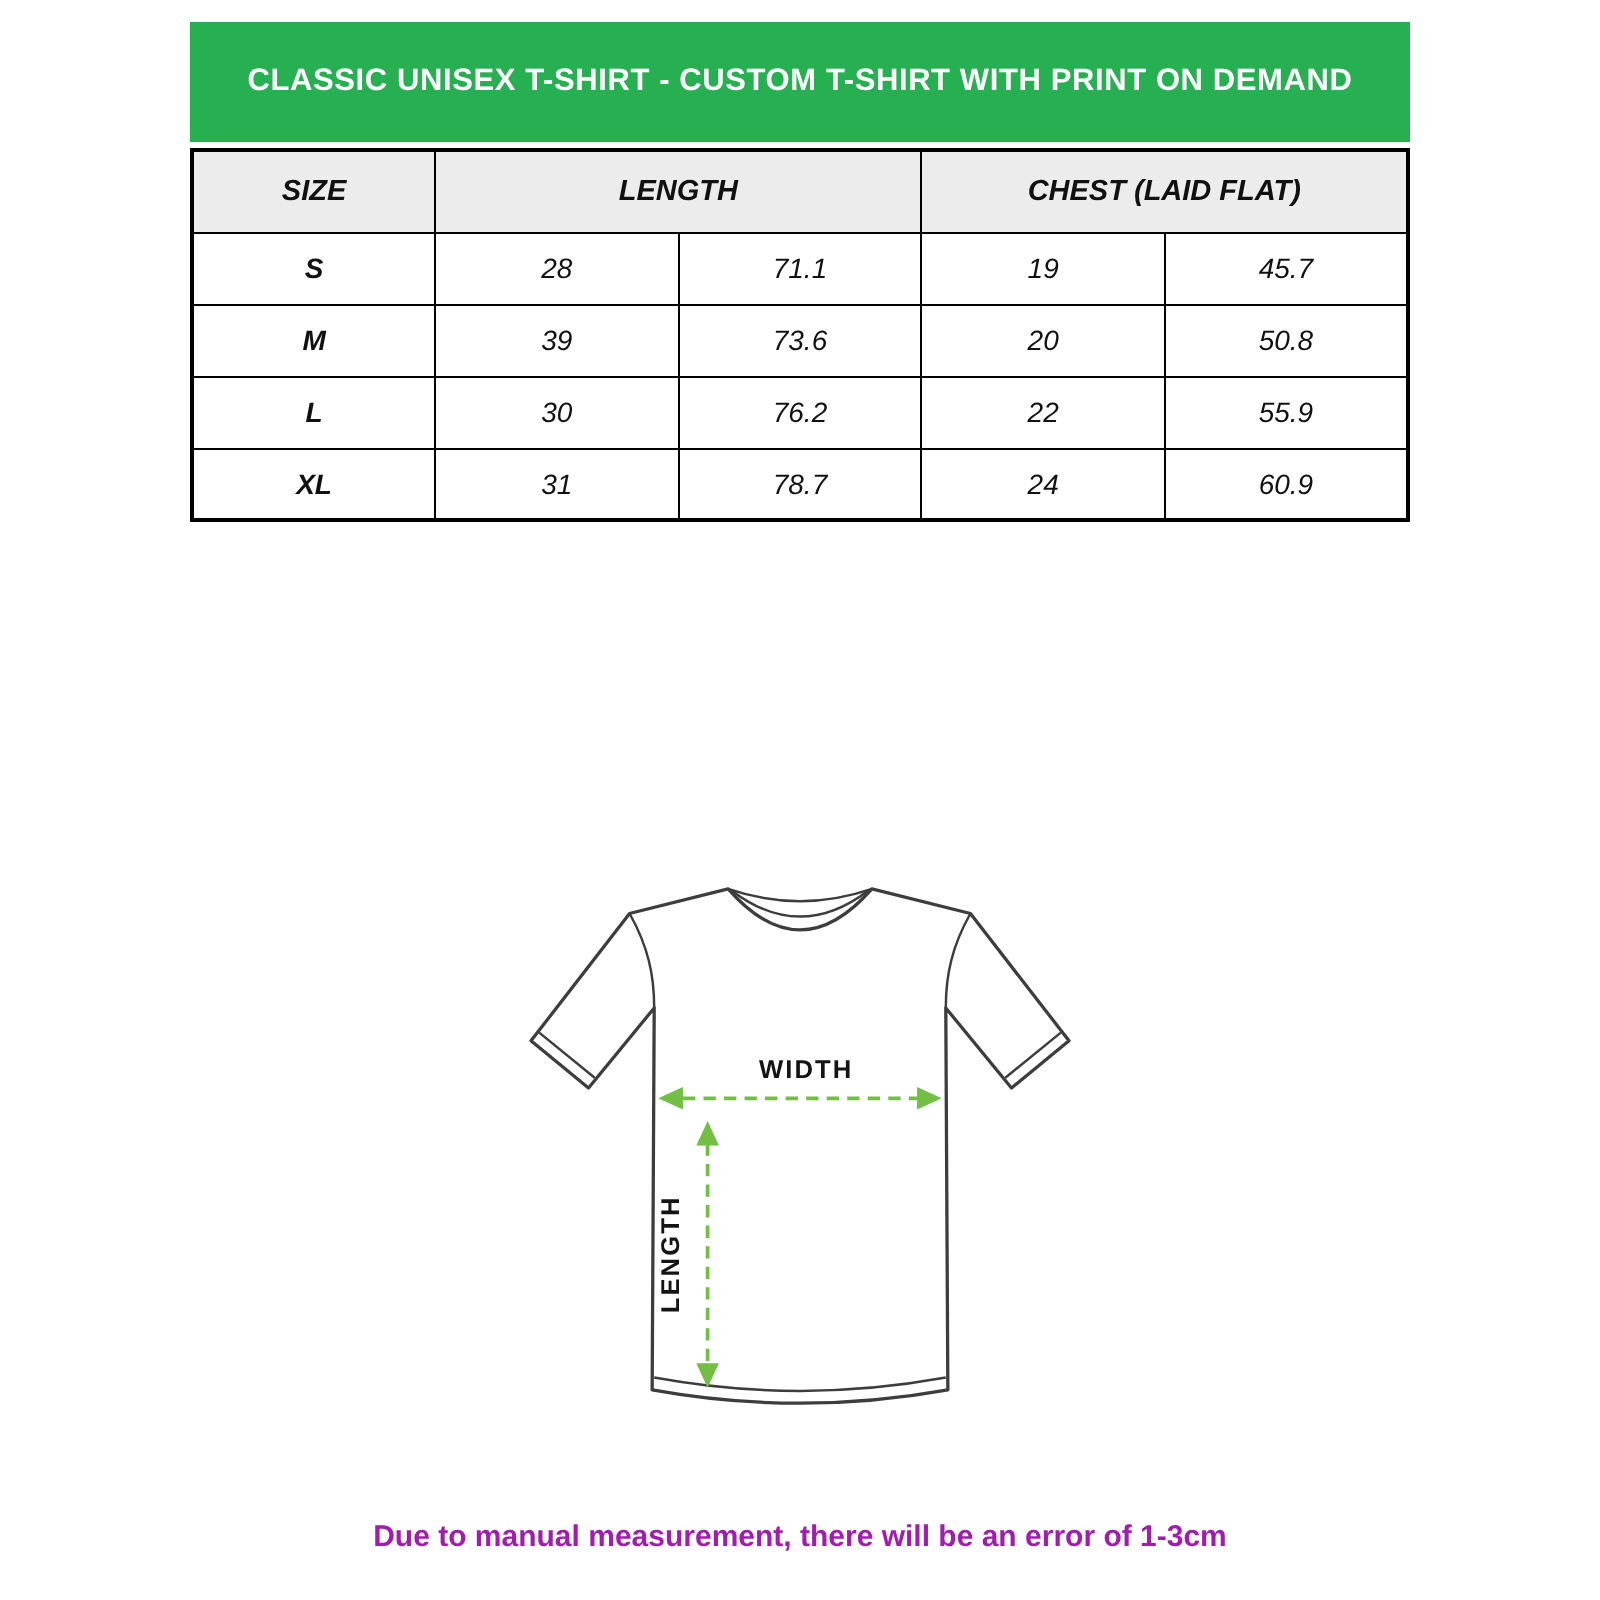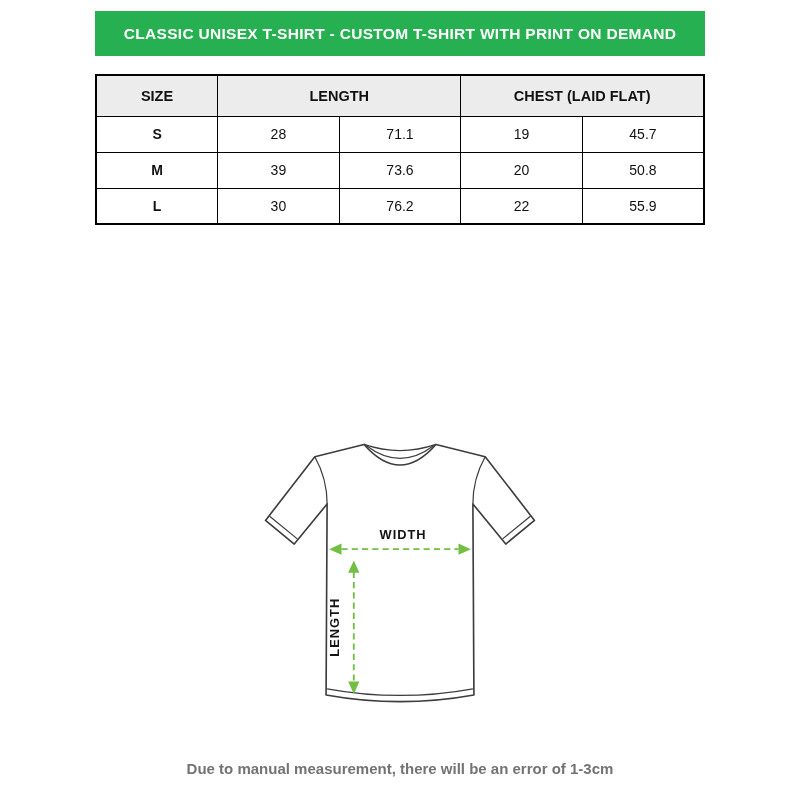--- a/index.html
+++ b/index.html
@@ -6,43 +6,43 @@
   html, body { margin: 0; padding: 0; }
   body {
     width: 800px; height: 800px;
     background: #ffffff;
     font-family: "Liberation Sans", "DejaVu Sans", sans-serif;
     color: #000;
   }
   .page { position: relative; width: 800px; height: 800px; background: #fff; overflow: hidden; }
 
   .banner {
-    position: absolute; left: 95px; top: 11px; width: 610px; height: 45px;
+    position: absolute; left: 95px; top: 11px; width: 610px; height: 60px;
     background: #27b052; color: #ffffff;
     display: flex; align-items: center; justify-content: center;
     font-weight: 700; font-size: 15.5px; letter-spacing: .3px; text-align: center;
   }
 
   .size-table {
     position: absolute; left: 95px; top: 74px; width: 610px;
-    border-collapse: collapse; border: 2px solid #000; table-layout: fixed;
+    border-collapse: collapse; border: 2px solid #000; table-layout: fixed; font-style: italic;
   }
   .size-table th, .size-table td {
     border: 1px solid #000; text-align: center; padding: 0;
     height: 36px; font-size: 14px; color: #111;
   }
   .size-table th { background: #ececec; height: 41px; font-size: 14.5px; font-weight: 700; }
   .size-table td { font-weight: 400; }
   .size-table td.size-col { font-weight: 700; }
 
   .diagram-wrap { position: absolute; left: 250px; top: 428px; width: 300px; height: 308px; }
 
   .footnote {
     position: absolute; left: 0; top: 760px; width: 800px;
-    text-align: center; font-weight: 700; font-size: 15px; color: #737373;
+    text-align: center; font-weight: 700; font-size: 15px; color: #a21caf;
   }
 </style>
 </head>
 <body>
 
 <div class="page">
 
   <div class="banner">
     <span>CLASSIC UNISEX T-SHIRT - CUSTOM T-SHIRT WITH PRINT ON DEMAND</span>
   </div>
@@ -77,20 +77,27 @@
           <td>20</td>
           <td>50.8</td>
         </tr>
         <tr>
           <td class="size-col">L</td>
           <td>30</td>
           <td>76.2</td>
           <td>22</td>
           <td>55.9</td>
         </tr>
+        <tr>
+          <td class="size-col">XL</td>
+          <td>31</td>
+          <td>78.7</td>
+          <td>24</td>
+          <td>60.9</td>
+        </tr>
       </tbody>
   </table>
 
   <div class="diagram-wrap">
     <svg viewBox="0 0 290 300" width="300" height="308">
 
       <g fill="#ffffff" stroke="#3d3d3d" stroke-width="1.6" stroke-linejoin="round">
         <path d="M110,16 L62,28 L14,90 L42,113 L74,74 L73,260 Q145,273 217,260 L216,74 L248,113 L276,90 L228,28 L180,16 Q145,56 110,16 Z"></path>
       </g>
       <g fill="none" stroke="#3d3d3d" stroke-width="1.2">

